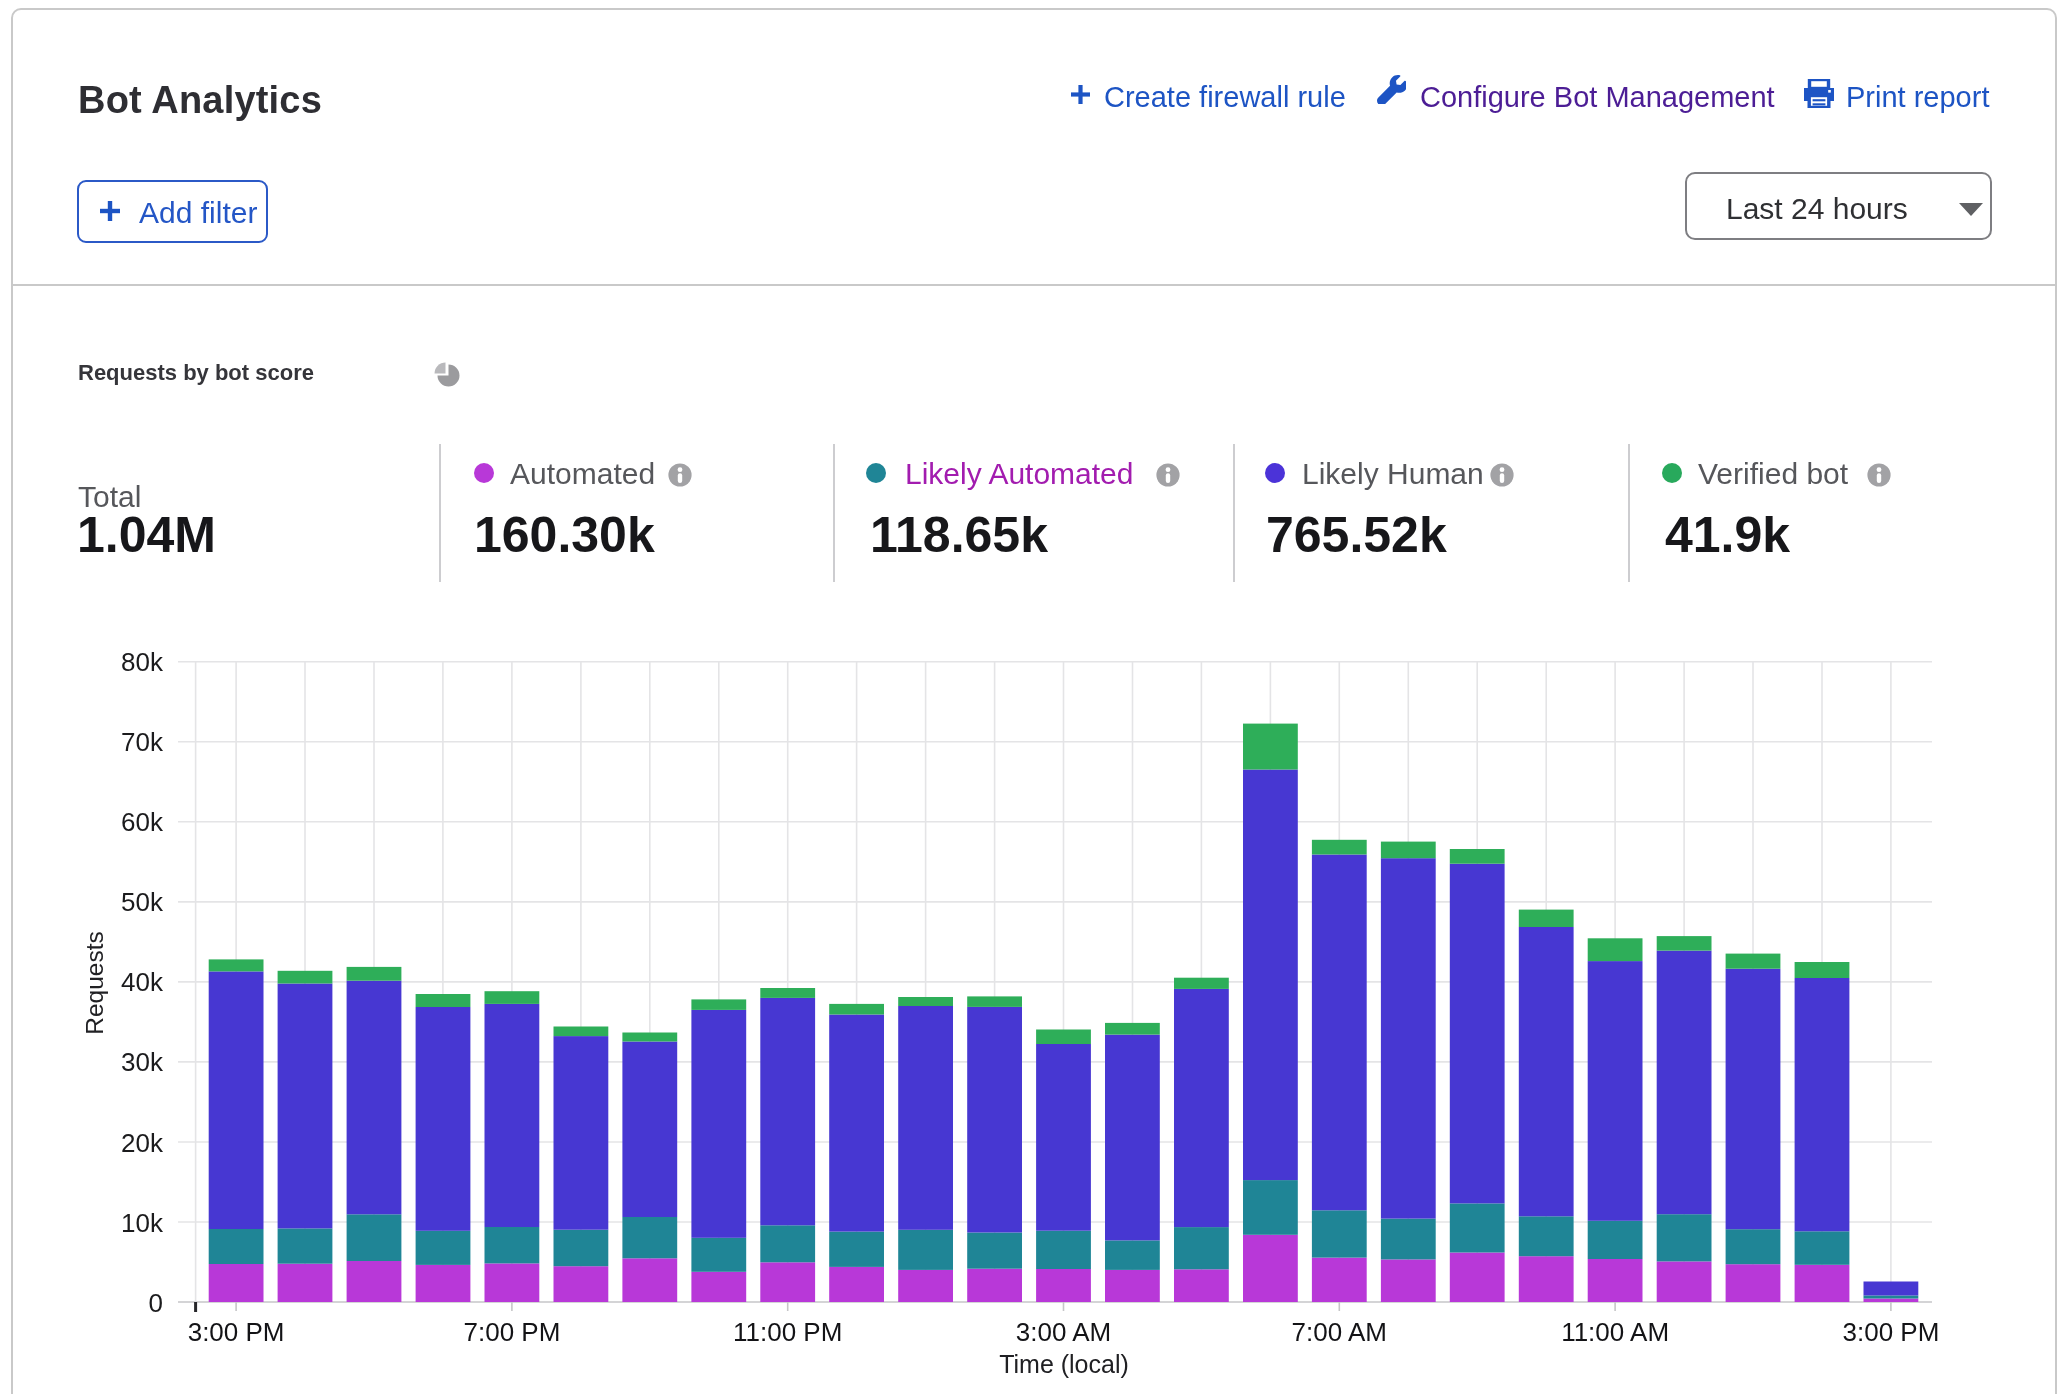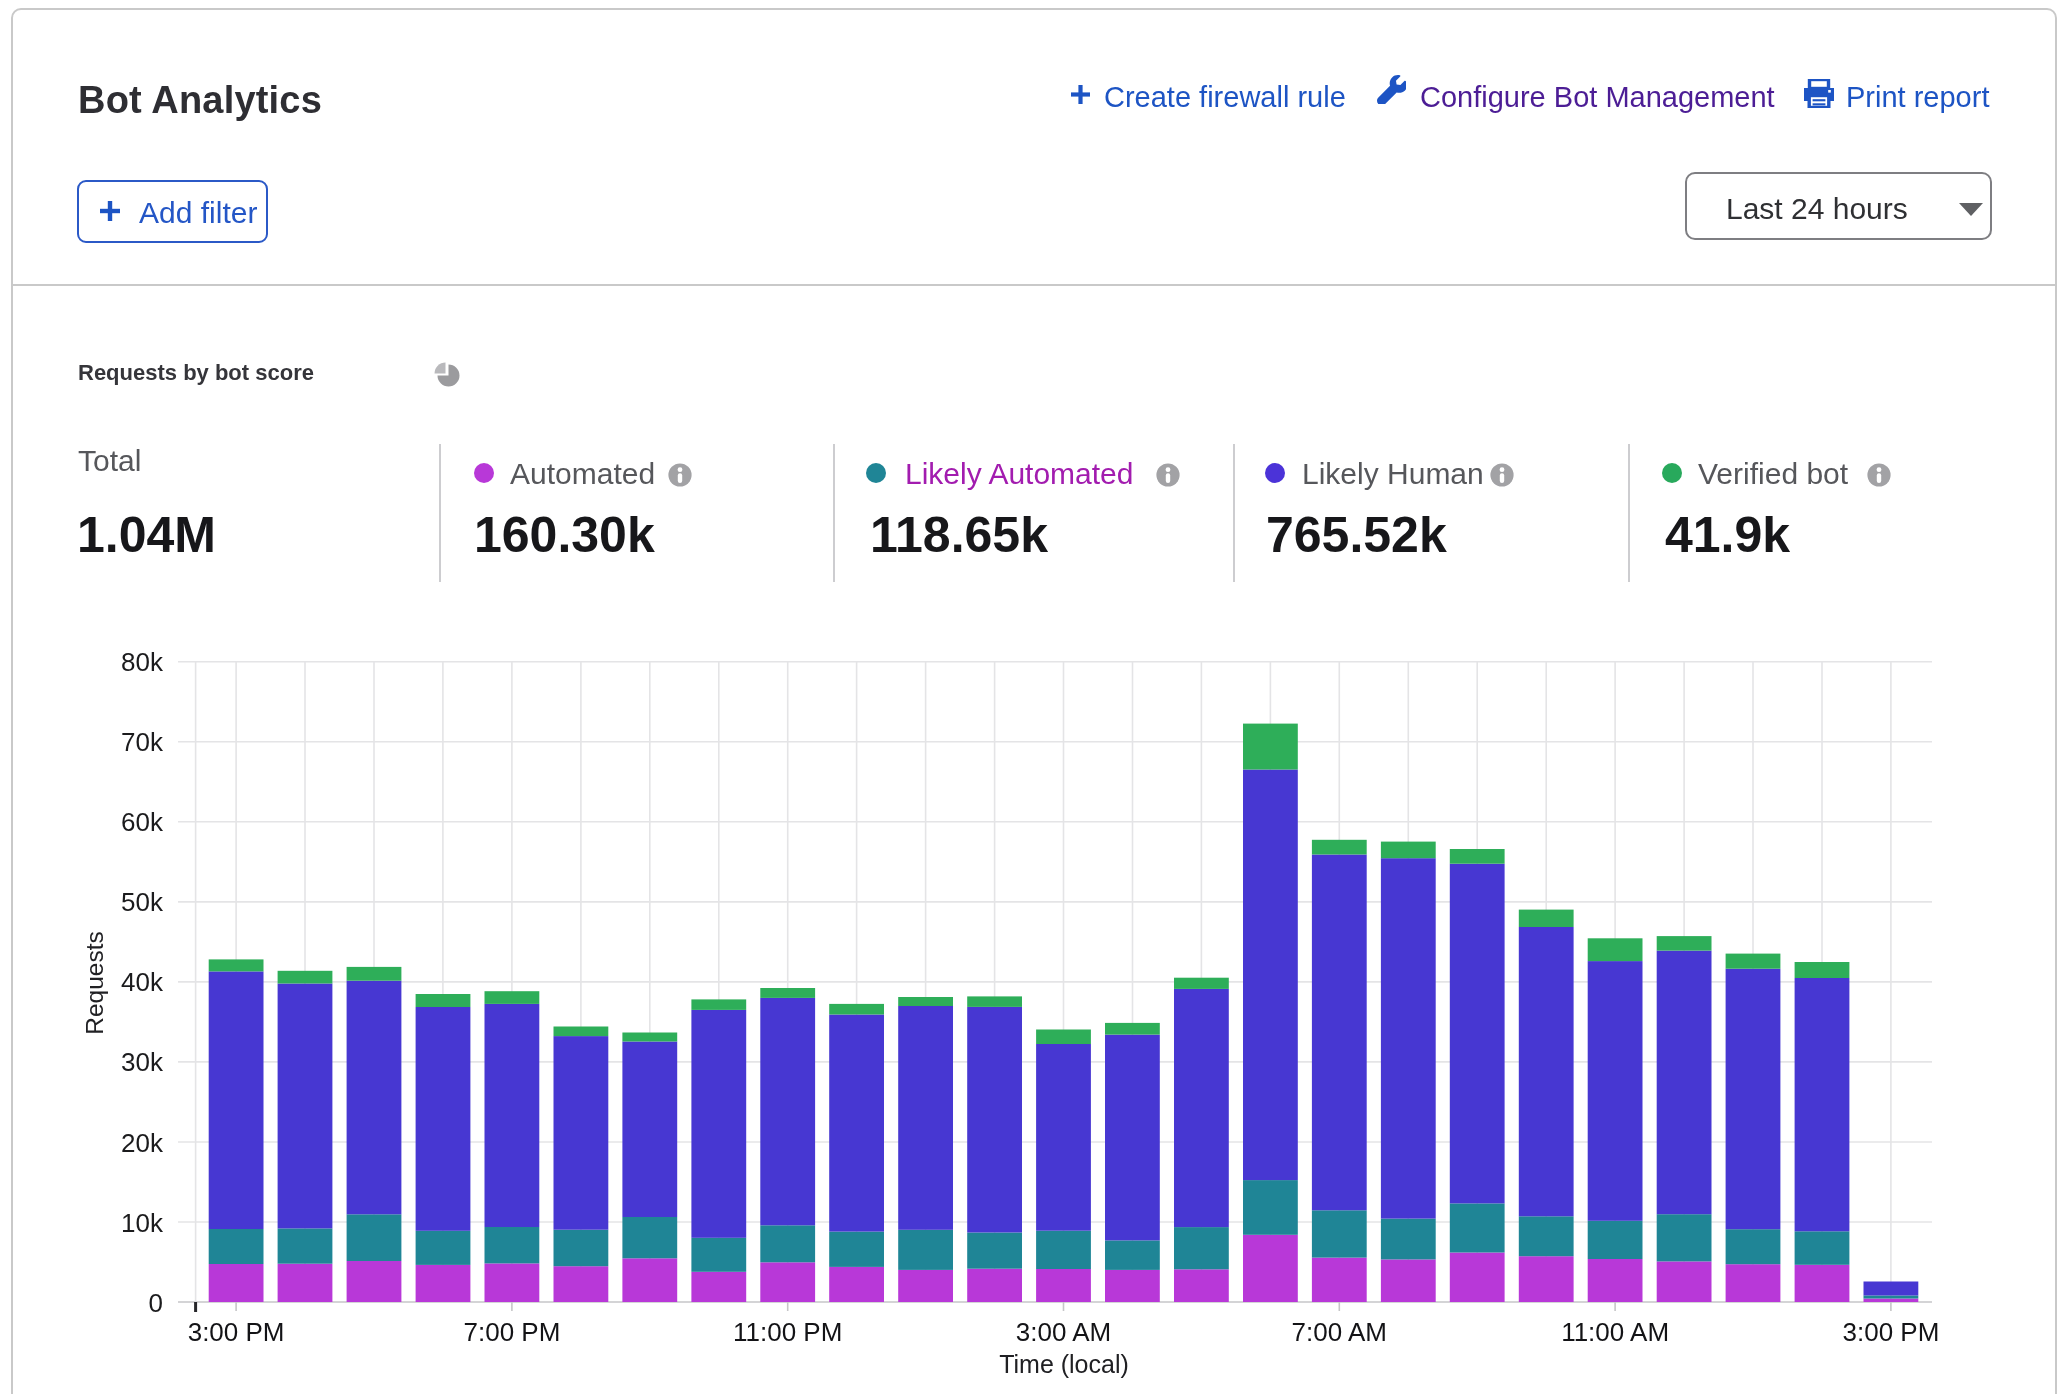--- a/index.html
+++ b/index.html
@@ -41,21 +41,21 @@
 <svg width="26" height="15" viewBox="0 0 26 15" style="position:absolute;left:1958px;top:202px;">
     <path d="M1 1 L25 1 L13 14 Z" fill="#5f6063"></path>
   </svg>
 
 <div class="abs" style="left:78px;top:360px;font-size:22px;font-weight:bold;color:#35353a;">Requests by bot score</div>
 <svg width="26" height="26" viewBox="0 0 26 26" style="position:absolute;left:434px;top:362px;">
     <path d="M14.5 2.5 A11 11 0 1 1 3.5 13.5 L14.5 13.5 Z" fill="#9b9b9e"></path>
     <path d="M11.5 0.5 A11 11 0 0 0 0.5 11.5 L11.5 11.5 Z" fill="#b9b9bc"></path>
   </svg>
 
-<div class="abs" style="left:78px;top:444px;font-size:30px;color:#56575b;">Total</div>
+<div class="abs" style="left:78px;top:480px;font-size:30px;color:#56575b;">Total</div>
 <div class="abs" style="left:77px;top:506px;font-size:50px;font-weight:bold;color:#17171a;">1.04M</div>
 
 <div style="position:absolute;left:474px;top:463px;width:20px;height:20px;border-radius:50%;background:#b838d8;"></div>
 <div class="abs" style="left:510px;top:457px;font-size:30px;color:#56575b;">Automated</div>
 <svg width="24" height="24" viewBox="0 0 24 24" style="position:absolute;left:668px;top:463px;">
     <circle cx="12" cy="12" r="11.6" fill="#a2a2a5"></circle>
     <circle cx="12" cy="6.7" r="2.4" fill="#fff"></circle>
     <rect x="9.8" y="10.3" width="4.4" height="9.6" rx="2.2" fill="#fff"></rect>
   </svg>
 <div class="abs" style="left:474px;top:506px;font-size:50px;font-weight:bold;color:#17171a;">160.30k</div>

